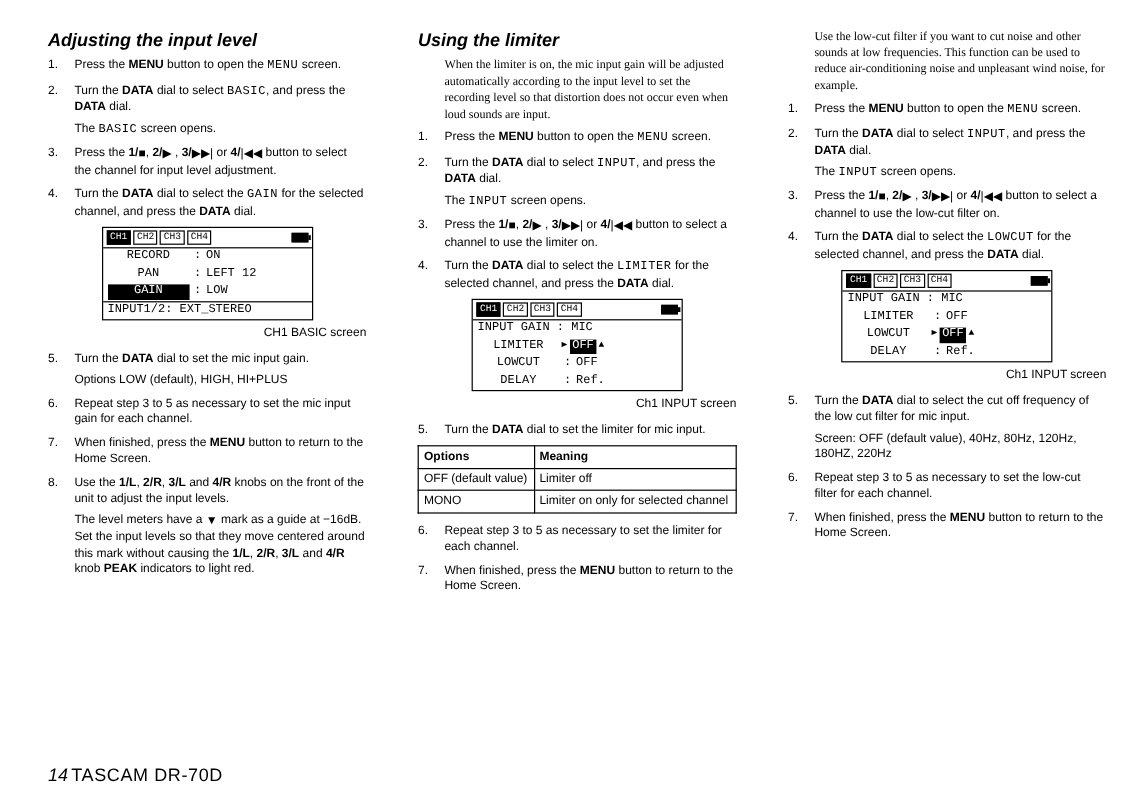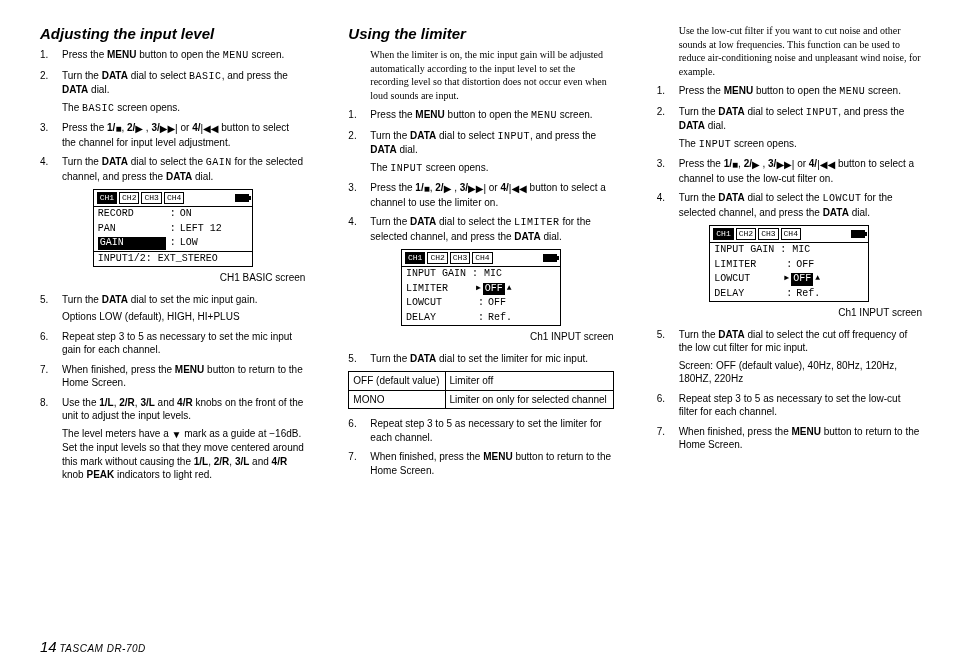--- a/index.html
+++ b/index.html
@@ -37,21 +37,21 @@
     content: counter(step) ".";
     position: absolute;
     left: 0;
     top: 0;
     font-size: 10px;
   }
   .b { font-weight: 700; }
   .mono { font-family: "Courier New", monospace; letter-spacing: .5px; }
   .sub { padding-left: 22px; margin-bottom: 6px; font-family: Liberation Serif, serif; }
   .lcd {
-    width: 160px;
+    width: 176px;
     margin: 6px auto 4px auto;
     border: 1.5px solid #000;
     font-family: "Courier New", monospace;
     font-size: 10px;
     line-height: 1.25;
     background: #fff;
   }
   .lcd .top {
     display: flex;
     align-items: center;
@@ -72,21 +72,21 @@
     position: relative;
     background: #000;
   }
   .lcd .batt::after {
     content: "";
     position: absolute;
     right: -3px; top: 1px;
     width: 2px; height: 4px;
     background: #000;
   }
-  .lcd .row { padding: 1px 4px; display: flex; }
+  .lcd .row { padding: 1px 4px; display: flex; text-align: center; }
   .lcd .lbl { min-width: 68px; }
   .lcd .sep { padding: 0 4px; }
   .lcd .hl { background: #000; color: #fff; padding: 0 2px; }
   .lcd .arrow { font-size: 8px; padding: 0 2px; }
   .lcd .last { border-top: 1px solid #000; }
   .caption { text-align: right; margin: 2px 0 8px 0; font-size: 10px; }
   .intro { margin-bottom: 6px; }
   table {
     border-collapse: collapse;
     width: 100%;
@@ -101,21 +101,21 @@
   }
   th { font-weight: 700; }
   .icon { display:inline-block; vertical-align: -1px; }
   .footer {
     position: absolute;
     bottom: 14px;
     left: 40px;
     font-size: 10px;
   }
   .pg { font-style: italic; font-weight: 400; font-size: 15px; }
-  .model { font-style: italic; font-size: 10px; letter-spacing: .5px; }
+  .model { font-size: 15px; letter-spacing: .5px; }
 </style>
 </head>
 <body>
 
 <div class="columns">
 
   <div class="col">
     <h2>Adjusting the input level</h2>
     <ol>
       <li><span>Press the </span><span class="b">MENU</span><span> button to open the </span><span class="mono">MENU</span><span> screen.</span></li>
@@ -208,20 +208,24 @@
         </div>
     </div>
     <div class="caption">Ch1 INPUT screen</div>
 
     <ol style="counter-reset: step 4">
       <li><span>Turn the </span><span class="b">DATA</span><span> dial to set the limiter for mic input.</span></li>
     </ol>
 
     <table>
       <tbody>
+          <tr>
+            <th>Options</th>
+            <th>Meaning</th>
+          </tr>
       <tr>
             <td>OFF (default value)</td>
             <td>Limiter off</td>
           </tr>
       <tr>
             <td>MONO</td>
             <td>Limiter on only for selected channel</td>
           </tr>
     </tbody>
       </table>

